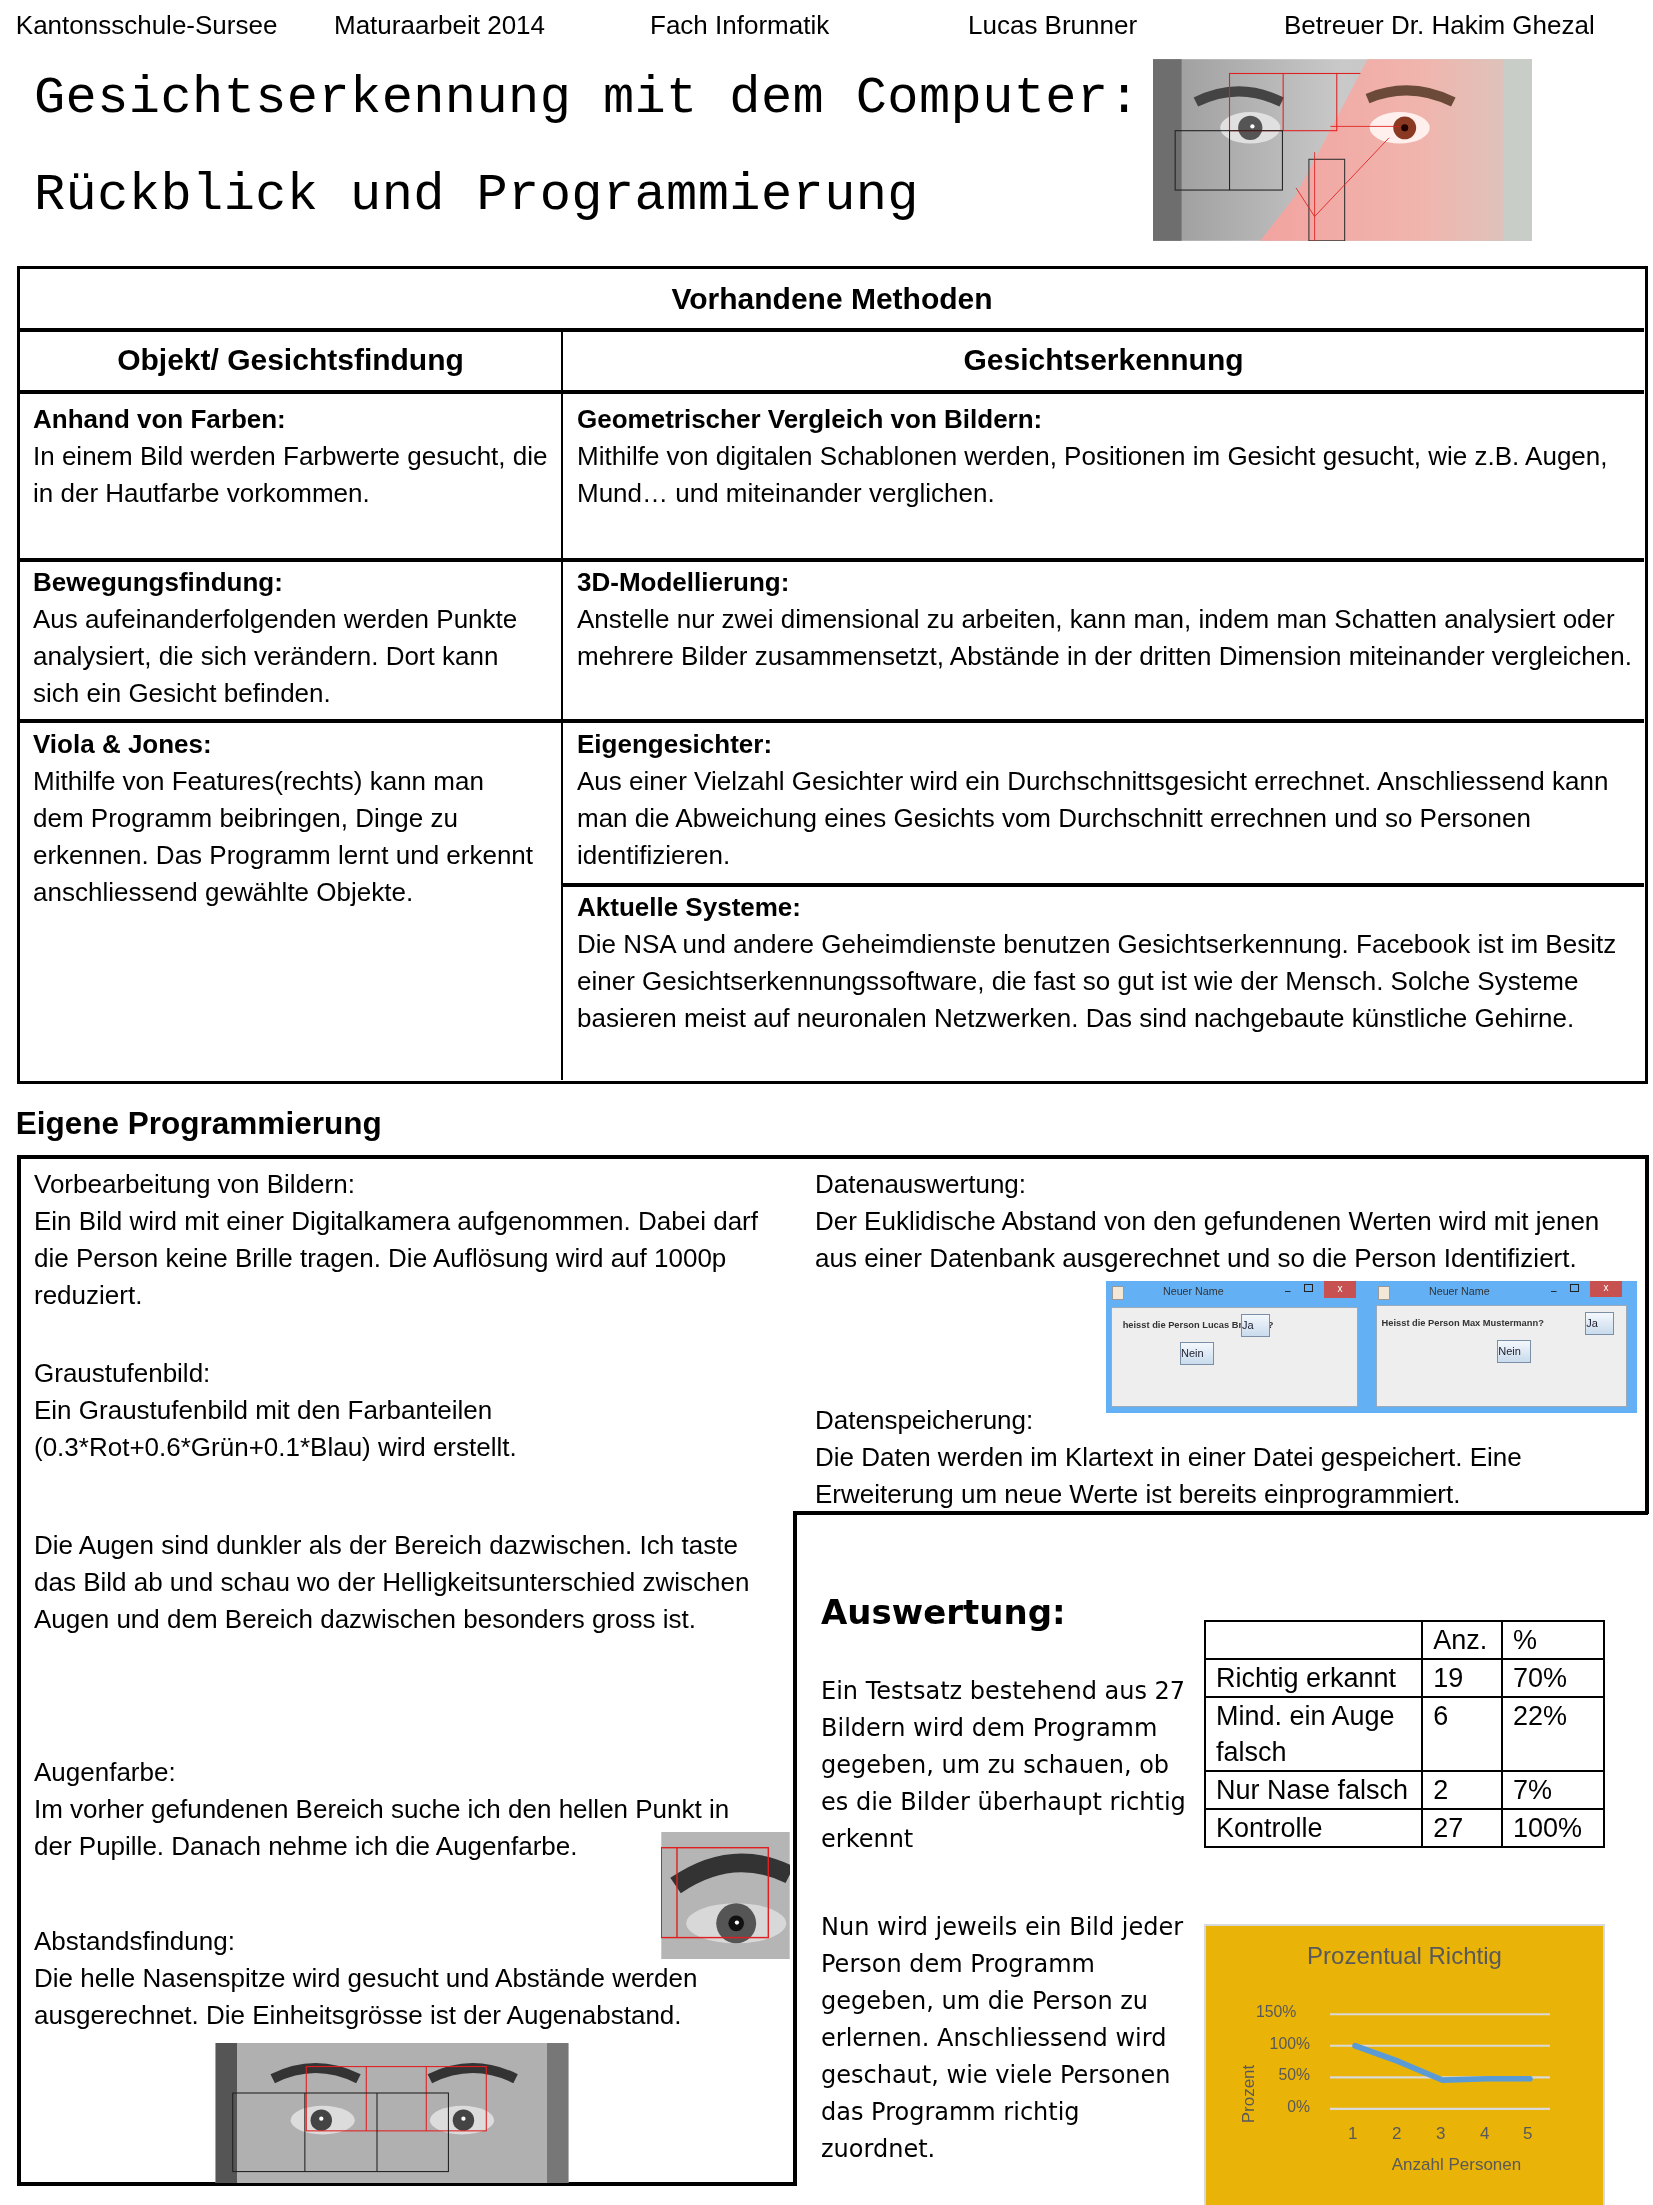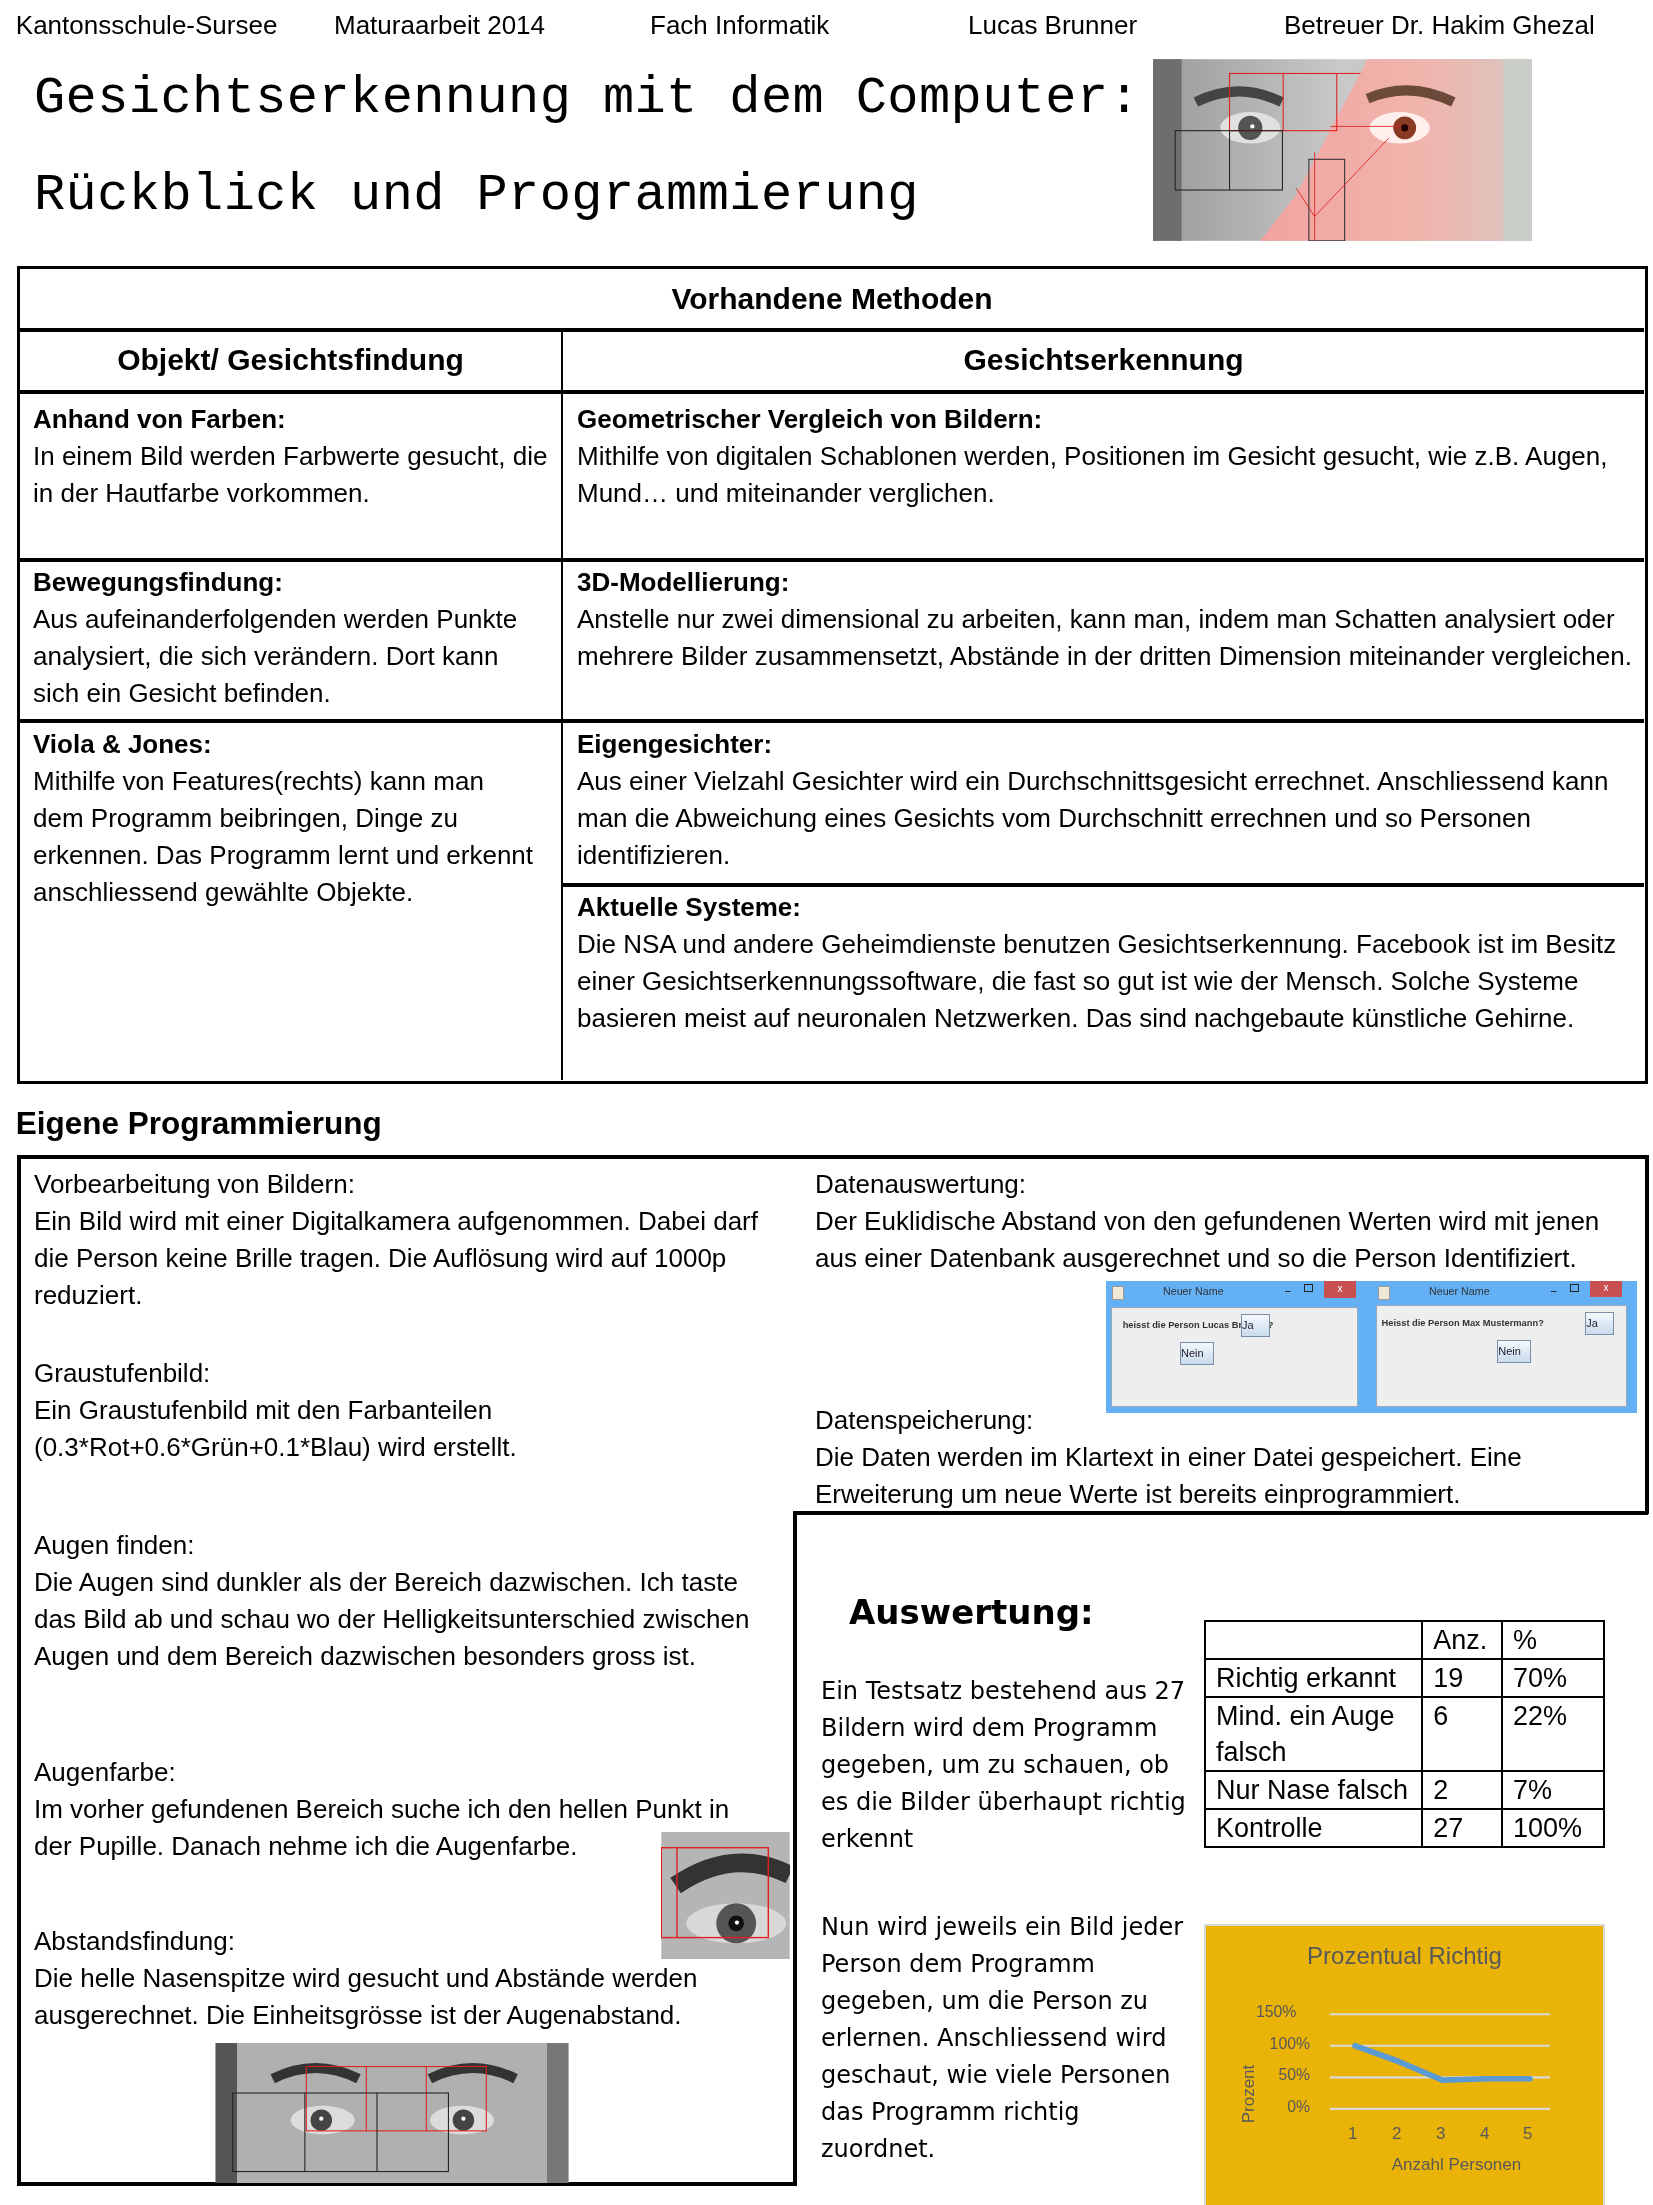--- a/index.html
+++ b/index.html
@@ -142,21 +142,20 @@
 
 <div class="p" style="left:34px; top:1166px; width:752px;">
   <span class="h">Vorbearbeitung von Bildern:</span>
   <span>Ein Bild wird mit einer Digitalkamera aufgenommen. Dabei darf die Person keine Brille tragen. Die Auflösung wird auf 1000p reduziert.</span>
 </div>
 <div class="p" style="left:34px; top:1355px; width:752px;">
   <span class="h">Graustufenbild:</span>
   <span>Ein Graustufenbild mit den Farbanteilen (0.3*Rot+0.6*Grün+0.1*Blau) wird erstellt.</span>
 </div>
 <div class="p" style="left:34px; top:1527px; width:730px;">
-  <span class="h">Augen finden:</span>
   <span>Die Augen sind dunkler als der Bereich dazwischen. Ich taste das Bild ab und schau wo der Helligkeitsunterschied zwischen Augen und dem Bereich dazwischen besonders gross ist.</span>
 </div>
 <div class="p" style="left:34px; top:1754px; width:737px;">
   <span class="h">Augenfarbe:</span>
   <span>Im vorher gefundenen Bereich suche ich den hellen Punkt in der Pupille. Danach nehme ich die Augenfarbe.</span>
 </div>
 <div class="p" style="left:34px; top:1923px; width:752px;">
   <span class="h">Abstandsfindung:</span>
   <span>Die helle Nasenspitze wird gesucht und Abstände werden ausgerechnet. Die Einheitsgrösse ist der Augenabstand.</span>
 </div>
@@ -227,21 +226,21 @@
     <div class="abs" style="left:198px; top:2.9px; width:7.2px; height:6.4px; border:1.1px solid #222;"></div>
     <div class="dlg-x" style="left:218px; top:0; width:32px; height:15.8px; line-height:14.3px;">x</div>
     <div class="dlg-body" style="left:4.3px; top:24px; width:249px; height:100px;">
       <div class="dlg-q" style="left:4.3px; top:12px;">Heisst die Person Max Mustermann?</div>
       <div class="dlg-btn" style="left:208px; top:5.7px; width:29px; height:23px; line-height:21.5px;">Ja</div>
       <div class="dlg-btn" style="left:120px; top:34px; width:34px; height:23px; line-height:21.5px;">Nein</div>
     </div>
   </div>
 </div>
 
-<div class="abs" style="left:821px; top:1592px; font-size:34px; font-weight:bold; font-family:'DejaVu Sans', sans-serif;margin-left:28px;">Auswertung:</div>
+<div class="abs" style="left:821px; top:1592px; font-size:34px; font-weight:bold; font-family:'DejaVu Sans', sans-serif;">Auswertung:</div>
 <div class="p" style="left:821px; top:1673px; width:372px; font-size:24px; line-height:37px; font-family:'DejaVu Sans', sans-serif;">Ein Testsatz bestehend aus 27 Bildern wird dem Programm gegeben, um zu schauen, ob es die Bilder überhaupt richtig erkennt</div>
 <div class="p" style="left:821px; top:1909px; width:372px; font-size:24px; line-height:37px; font-family:'DejaVu Sans', sans-serif;">Nun wird jeweils ein Bild jeder Person dem Programm gegeben, um die Person zu erlernen. Anschliessend wird geschaut, wie viele Personen das Programm richtig zuordnet.</div>
 
 <table class="rt" style="left:1204px; top:1620px; width:401px;">
   <tbody>
       <tr>
     <td style="width:193px;"></td>
     <td style="width:57px;">Anz.</td>
     <td style="width:79px;">%</td>
   </tr>

